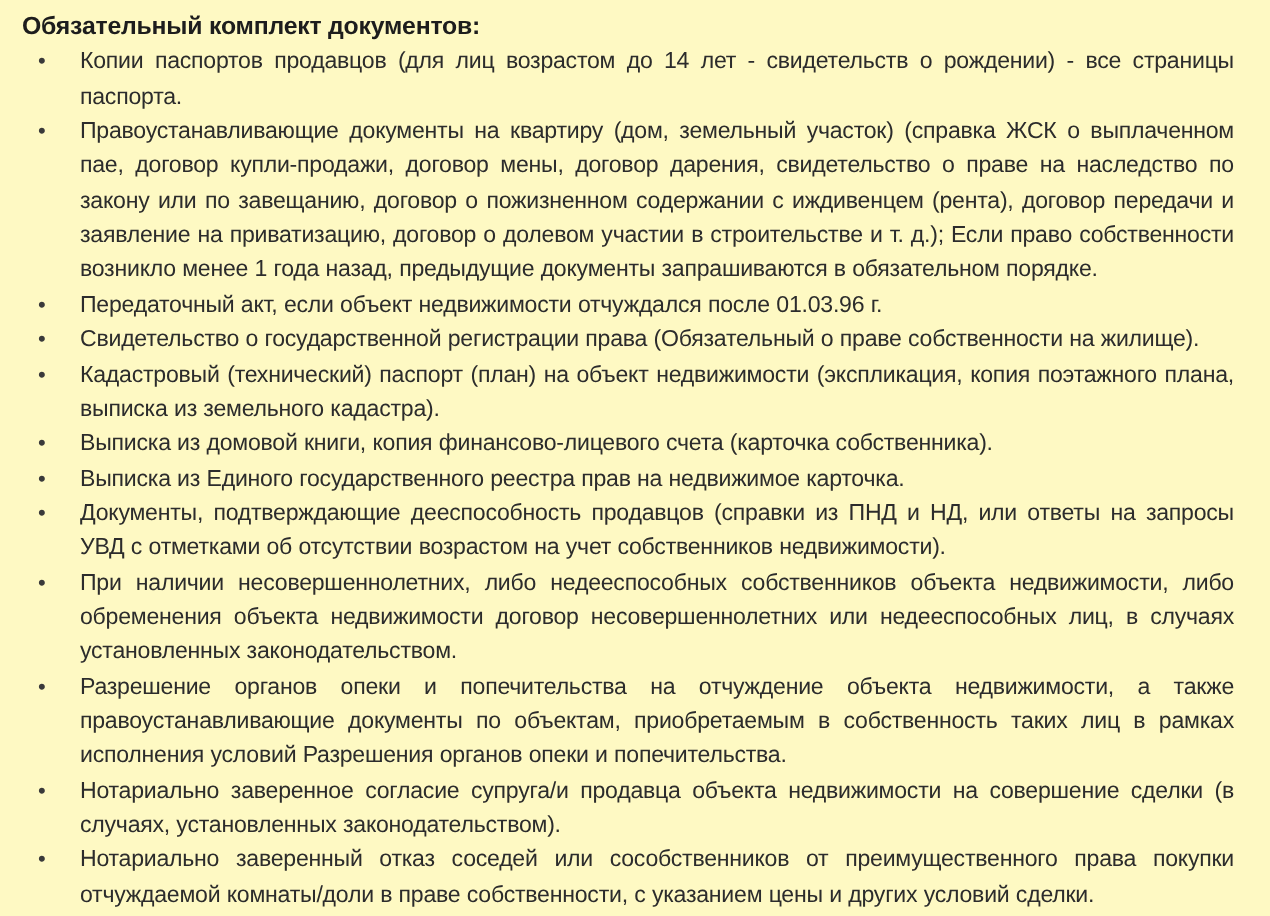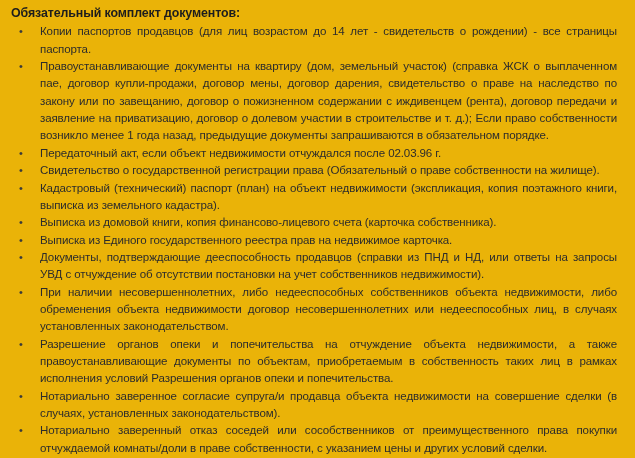--- a/index.html
+++ b/index.html
@@ -14,21 +14,21 @@
     font-family: "Liberation Sans", "DejaVu Sans", sans-serif;
     color: #2c2c2c;
     overflow: hidden;
   }
 
   #doc {
     width: 635px;
     height: 458px;
     box-sizing: border-box;
     padding: 5px 18px 0 10px;
-    background: #eab308;
+    background: #fef9c3;
   }
 
   .doc-heading {
     font-size: 12.4px;
     font-weight: bold;
     line-height: 17.4px;
     color: #1d1d1d;
     letter-spacing: -0.1px;
     margin: 0 0 1px 0;
     padding-left: 1px;
@@ -89,46 +89,46 @@
       <span class="item-text">Копии паспортов продавцов (для лиц возрастом до 14 лет - свидетельств о рождении) - все страницы паспорта.</span>
     </li>
 
     <li class="checklist-item">
       <span class="bullet-glyph">•</span>
       <span class="item-text">Правоустанавливающие документы на квартиру (дом, земельный участок)  (справка ЖСК о выплаченном  пае, договор купли-продажи, договор мены, договор дарения, свидетельство о праве на наследство по закону или по завещанию, договор о пожизненном содержании с иждивенцем (рента), договор передачи и заявление на приватизацию,  договор о долевом участии в строительстве и т. д.); Если  право собственности возникло менее 1 года назад,  предыдущие документы  запрашиваются  в обязательном порядке.</span>
     </li>
 
     <li class="checklist-item">
       <span class="bullet-glyph">•</span>
-      <span class="item-text">Передаточный акт, если объект недвижимости  отчуждался  после  02.03.96 г.</span>
+      <span class="item-text">Передаточный акт, если объект недвижимости  отчуждался  после  01.03.96 г.</span>
     </li>
 
     <li class="checklist-item">
       <span class="bullet-glyph">•</span>
       <span class="item-text">Свидетельство о государственной регистрации права (Обязательный о праве собственности на жилище).</span>
     </li>
 
     <li class="checklist-item">
       <span class="bullet-glyph">•</span>
-      <span class="item-text">Кадастровый (технический) паспорт (план) на объект недвижимости  (экспликация, копия поэтажного книги, выписка из земельного кадастра).</span>
+      <span class="item-text">Кадастровый (технический) паспорт (план) на объект недвижимости  (экспликация, копия поэтажного плана, выписка из земельного кадастра).</span>
     </li>
 
     <li class="checklist-item">
       <span class="bullet-glyph">•</span>
       <span class="item-text">Выписка из домовой книги,  копия финансово-лицевого счета (карточка собственника).</span>
     </li>
 
     <li class="checklist-item">
       <span class="bullet-glyph">•</span>
       <span class="item-text">Выписка  из Единого государственного реестра прав на недвижимое карточка.</span>
     </li>
 
     <li class="checklist-item">
       <span class="bullet-glyph">•</span>
-      <span class="item-text">Документы, подтверждающие дееспособность продавцов (справки из ПНД и НД,  или ответы на запросы УВД с отчуждение об отсутствии постановки на учет собственников недвижимости).</span>
+      <span class="item-text">Документы, подтверждающие дееспособность продавцов (справки из ПНД и НД,  или ответы на запросы УВД с отметками об отсутствии возрастом на учет собственников недвижимости).</span>
     </li>
 
     <li class="checklist-item">
       <span class="bullet-glyph">•</span>
       <span class="item-text">При наличии несовершеннолетних, либо недееспособных собственников объекта недвижимости, либо обременения объекта недвижимости договор несовершеннолетних или недееспособных лиц, в случаях установленных законодательством.</span>
     </li>
 
     <li class="checklist-item">
       <span class="bullet-glyph">•</span>
       <span class="item-text">Разрешение органов опеки и попечительства на отчуждение объекта недвижимости, а также правоустанавливающие документы  по объектам,  приобретаемым  в собственность таких лиц в рамках исполнения  условий Разрешения органов опеки и попечительства.</span>

